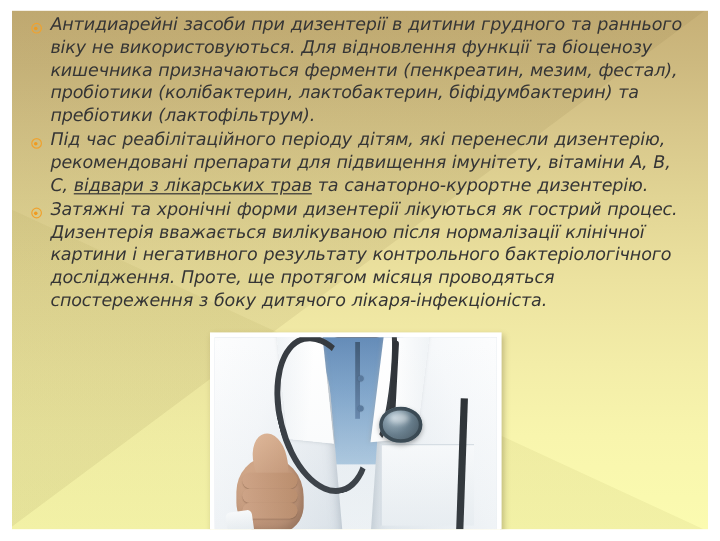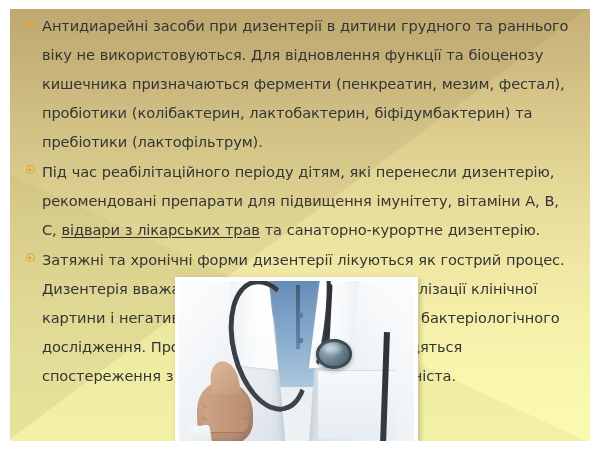--- a/index.html
+++ b/index.html
@@ -109,24 +109,25 @@
     width: 3.4px;
     height: 3.4px;
     border-radius: 50%;
     background: #ef9b21;
   }
 
   .bullet-text {
     flex: 1 1 auto;
     font-family: "DejaVu Sans", sans-serif;
     font-size: 14.6px;
-    line-height: 29px;
+    line-height: 19px;
     color: #353535;
     letter-spacing: -0.1px;
     word-spacing: 0.3px;
+    font-style: italic;
   }
 
   .bullet-text u {
     text-decoration: underline;
     text-underline-offset: 1.5px;
     text-align: center;
   }
 
   
   #photo-wrap {

